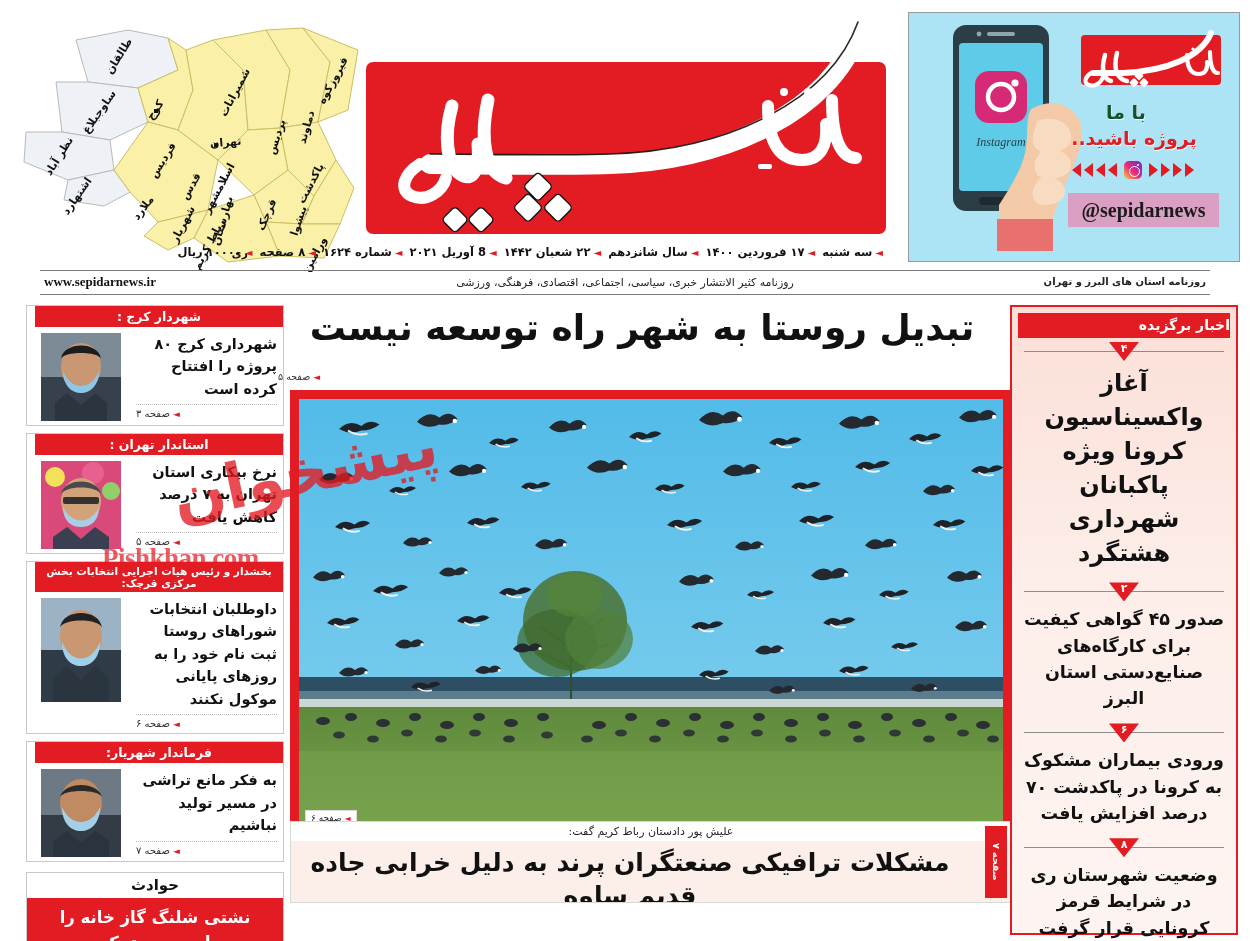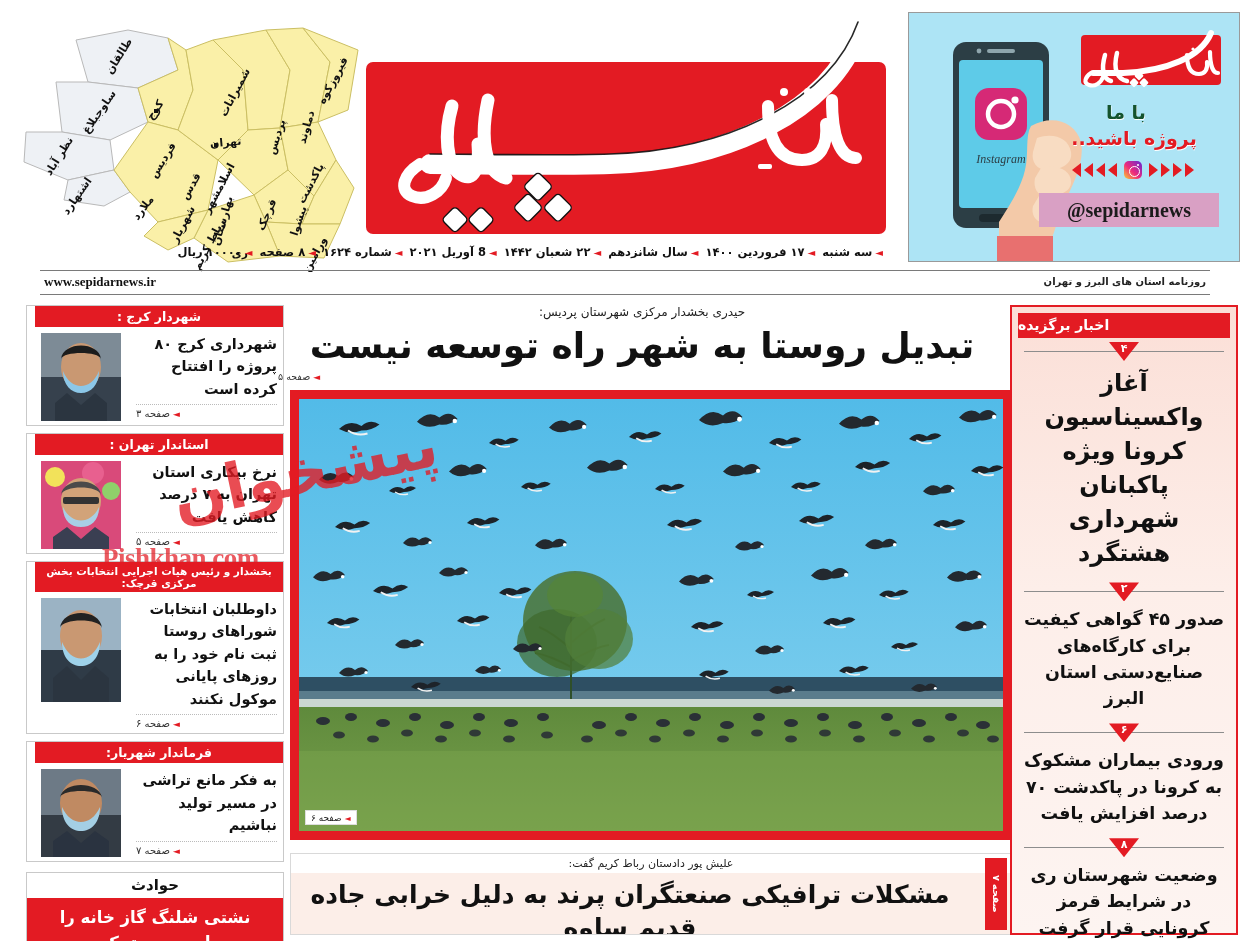--- a/index.html
+++ b/index.html
@@ -59,26 +59,26 @@
   .ad-arrows .tri-r { width:0;height:0;border-top:7px solid transparent;border-bottom:7px solid transparent;border-left:9px solid #e31b23; }
   .ad-arrows .tri-l { width:0;height:0;border-top:7px solid transparent;border-bottom:7px solid transparent;border-right:9px solid #e31b23; }
   .ig-mini {
     width:18px;height:18px;border-radius:5px;margin:0 4px;
     background:linear-gradient(45deg,#f9ce34,#ee2a7b 45%,#6228d7);
     position:relative;
   }
   .ig-mini::before{content:"";position:absolute;left:4.5px;top:4.5px;width:9px;height:9px;border:1.6px solid #fff;border-radius:50%;}
   .ig-mini::after{content:"";position:absolute;right:3px;top:3px;width:2.2px;height:2.2px;background:#fff;border-radius:50%;}
   .ad-handle {
-    position:absolute; right:20px; top:180px; width:180px; height:34px;
+    position:absolute; right:20px; top:180px; width:151px; height:34px;
     background:#d9a0c4; color:#1b1b1b; font-weight:bold; font-size:20px;
     display:flex; align-items:center; justify-content:center; direction:ltr;
     font-family:"Liberation Serif", serif;
   }
-  .ad-phone { position:absolute; left:4px; top:17px; width:172px; height:238px; }
+  .ad-phone { position:absolute; left:4px; top:0; width:172px; height:238px; }
   .ad-phone svg { width:100%; height:100%; }
 
   
   .rule-top { position:absolute; left:40px; top:270px; width:1170px; height:1px; background:#7a7a7a; }
   .site-url {
     position:absolute; left:44px; top:274px; font-size:13px; font-weight:bold;
     color:#111; font-family:"Liberation Serif", serif; direction:ltr;
   }
   .tagline-center {
     position:absolute; left:0; top:276px; width:1250px; text-align:center;
@@ -145,21 +145,21 @@
                   0 2px 0 #fff, 2px 0 0 #fff, -2px 0 0 #fff, 0 -2px 0 #fff;
     padding: 0 10px;
   }
   .photo-pagetag {
     position:absolute; left:6px; bottom:6px; background:#fff; color:#222;
     font-size:9px; padding:1.5px 5px; direction:rtl; border:1px solid #ddd;
   }
   .photo-pagetag .tri { color:#e31b23; font-size:8px; }
 
   .bottom-story {
-    position:absolute; left:22px; top:548px; width:722px; height:82px;
+    position:absolute; left:22px; top:516px; width:722px; height:82px;
     border:1px solid #d9d9d9; background:#fceee8; overflow:hidden;
   }
   .bs-kickbar { background:#fff; padding:3px 10px; text-align:center; }
   .bs-kicker { font-size:11px; color:#222; direction:rtl; }
   .bs-head {
     text-align:center; font-size:25px; font-weight:bold; color:#111;
     direction:rtl; line-height:1.3; padding:6px 52px 0 10px;
   }
   .bs-tab {
     position:absolute; right:4px; top:4px; bottom:4px; width:22px;
@@ -169,21 +169,21 @@
   .bs-tab span { writing-mode:vertical-rl; text-orientation:mixed; direction:rtl; }
 
   
   .right-col {
     position:absolute; right:12px; top:305px; width:228px; height:630px;
     border:2px solid #e31b23; padding:6px;
     background:linear-gradient(180deg,#fbdfd7 0%,#fdeee9 45%,#fdf4f1 100%);
   }
   .rc-head {
     background:#e31b23; color:#fff; font-size:14px; font-weight:bold;
-    text-align:left; padding:4px 0 5px 0; direction:rtl; margin-bottom:2px;
+    text-align:right; padding:4px 0 5px 0; direction:rtl; margin-bottom:2px;
   }
   .rc-item { direction:rtl; padding:4px 4px 8px 4px; }
   .rc-divider { position:relative; height:20px; margin-top:4px; }
   .rc-divider .line { position:absolute; left:6px; right:6px; top:9px; height:1px; background:#8d8d8d; }
   .rc-divider .badge {
     position:absolute; left:50%; top:0; transform:translateX(-50%);
     width:30px; height:19px; background:#e31b23; color:#fff;
     clip-path: polygon(0 0, 100% 0, 50% 100%);
     font-size:11px; font-weight:bold; text-align:center; line-height:13px;
   }
@@ -358,20 +358,21 @@
         <span class="tri-l"></span>
         <span class="tri-l"></span>
         <span class="tri-l"></span>
         <span class="tri-l"></span>
       </div>
       <div class="ad-handle">@sepidarnews</div>
     </div>
 
     <div class="rule-top"></div>
     <div class="site-url">www.sepidarnews.ir</div>
+    <div class="tagline-center">روزنامه کثیر الانتشار خبری، سیاسی، اجتماعی، اقتصادی، فرهنگی، ورزشی</div>
     <div class="tagline-right">روزنامه استان های البرز و تهران</div>
     <div class="rule-bot"></div>
   </div>
 
   <div class="left-col">
 
     <div class="lc-card">
       <div class="lc-kicker">شهردار کرج :</div>
       <div class="lc-body">
         <div class="lc-photo">
@@ -469,21 +470,20 @@
       <div class="havades-head">حوادث</div>
       <div class="havades-box">
         <div class="havades-title">نشتی شلنگ گاز خانه را طعمه حریق کرد</div>
         <div class="havades-lead">فرمانده انتظامی شهرستان کرج از وقوع آتش سوزی و انفجار یک منزل مسکونی در منطقه ...</div>
 
       </div>
     </div>
   </div>
 
   <div class="center-col">
-    <div class="ch-kicker">حیدری بخشدار مرکزی شهرستان پردیس:</div>
     <div class="ch-head">تبدیل روستا به شهر راه توسعه نیست</div>
 
     <div class="pg5-marker">
       <span class="tri">◄</span> <span>صفحه ۵</span>
     </div>
 
     <div class="photo-frame">
       <svg viewBox="0 0 704 432" xmlns="http://www.w3.org/2000/svg" preserveAspectRatio="none">
         <defs>
           <linearGradient id="sky" x1="0" y1="0" x2="0" y2="1">

